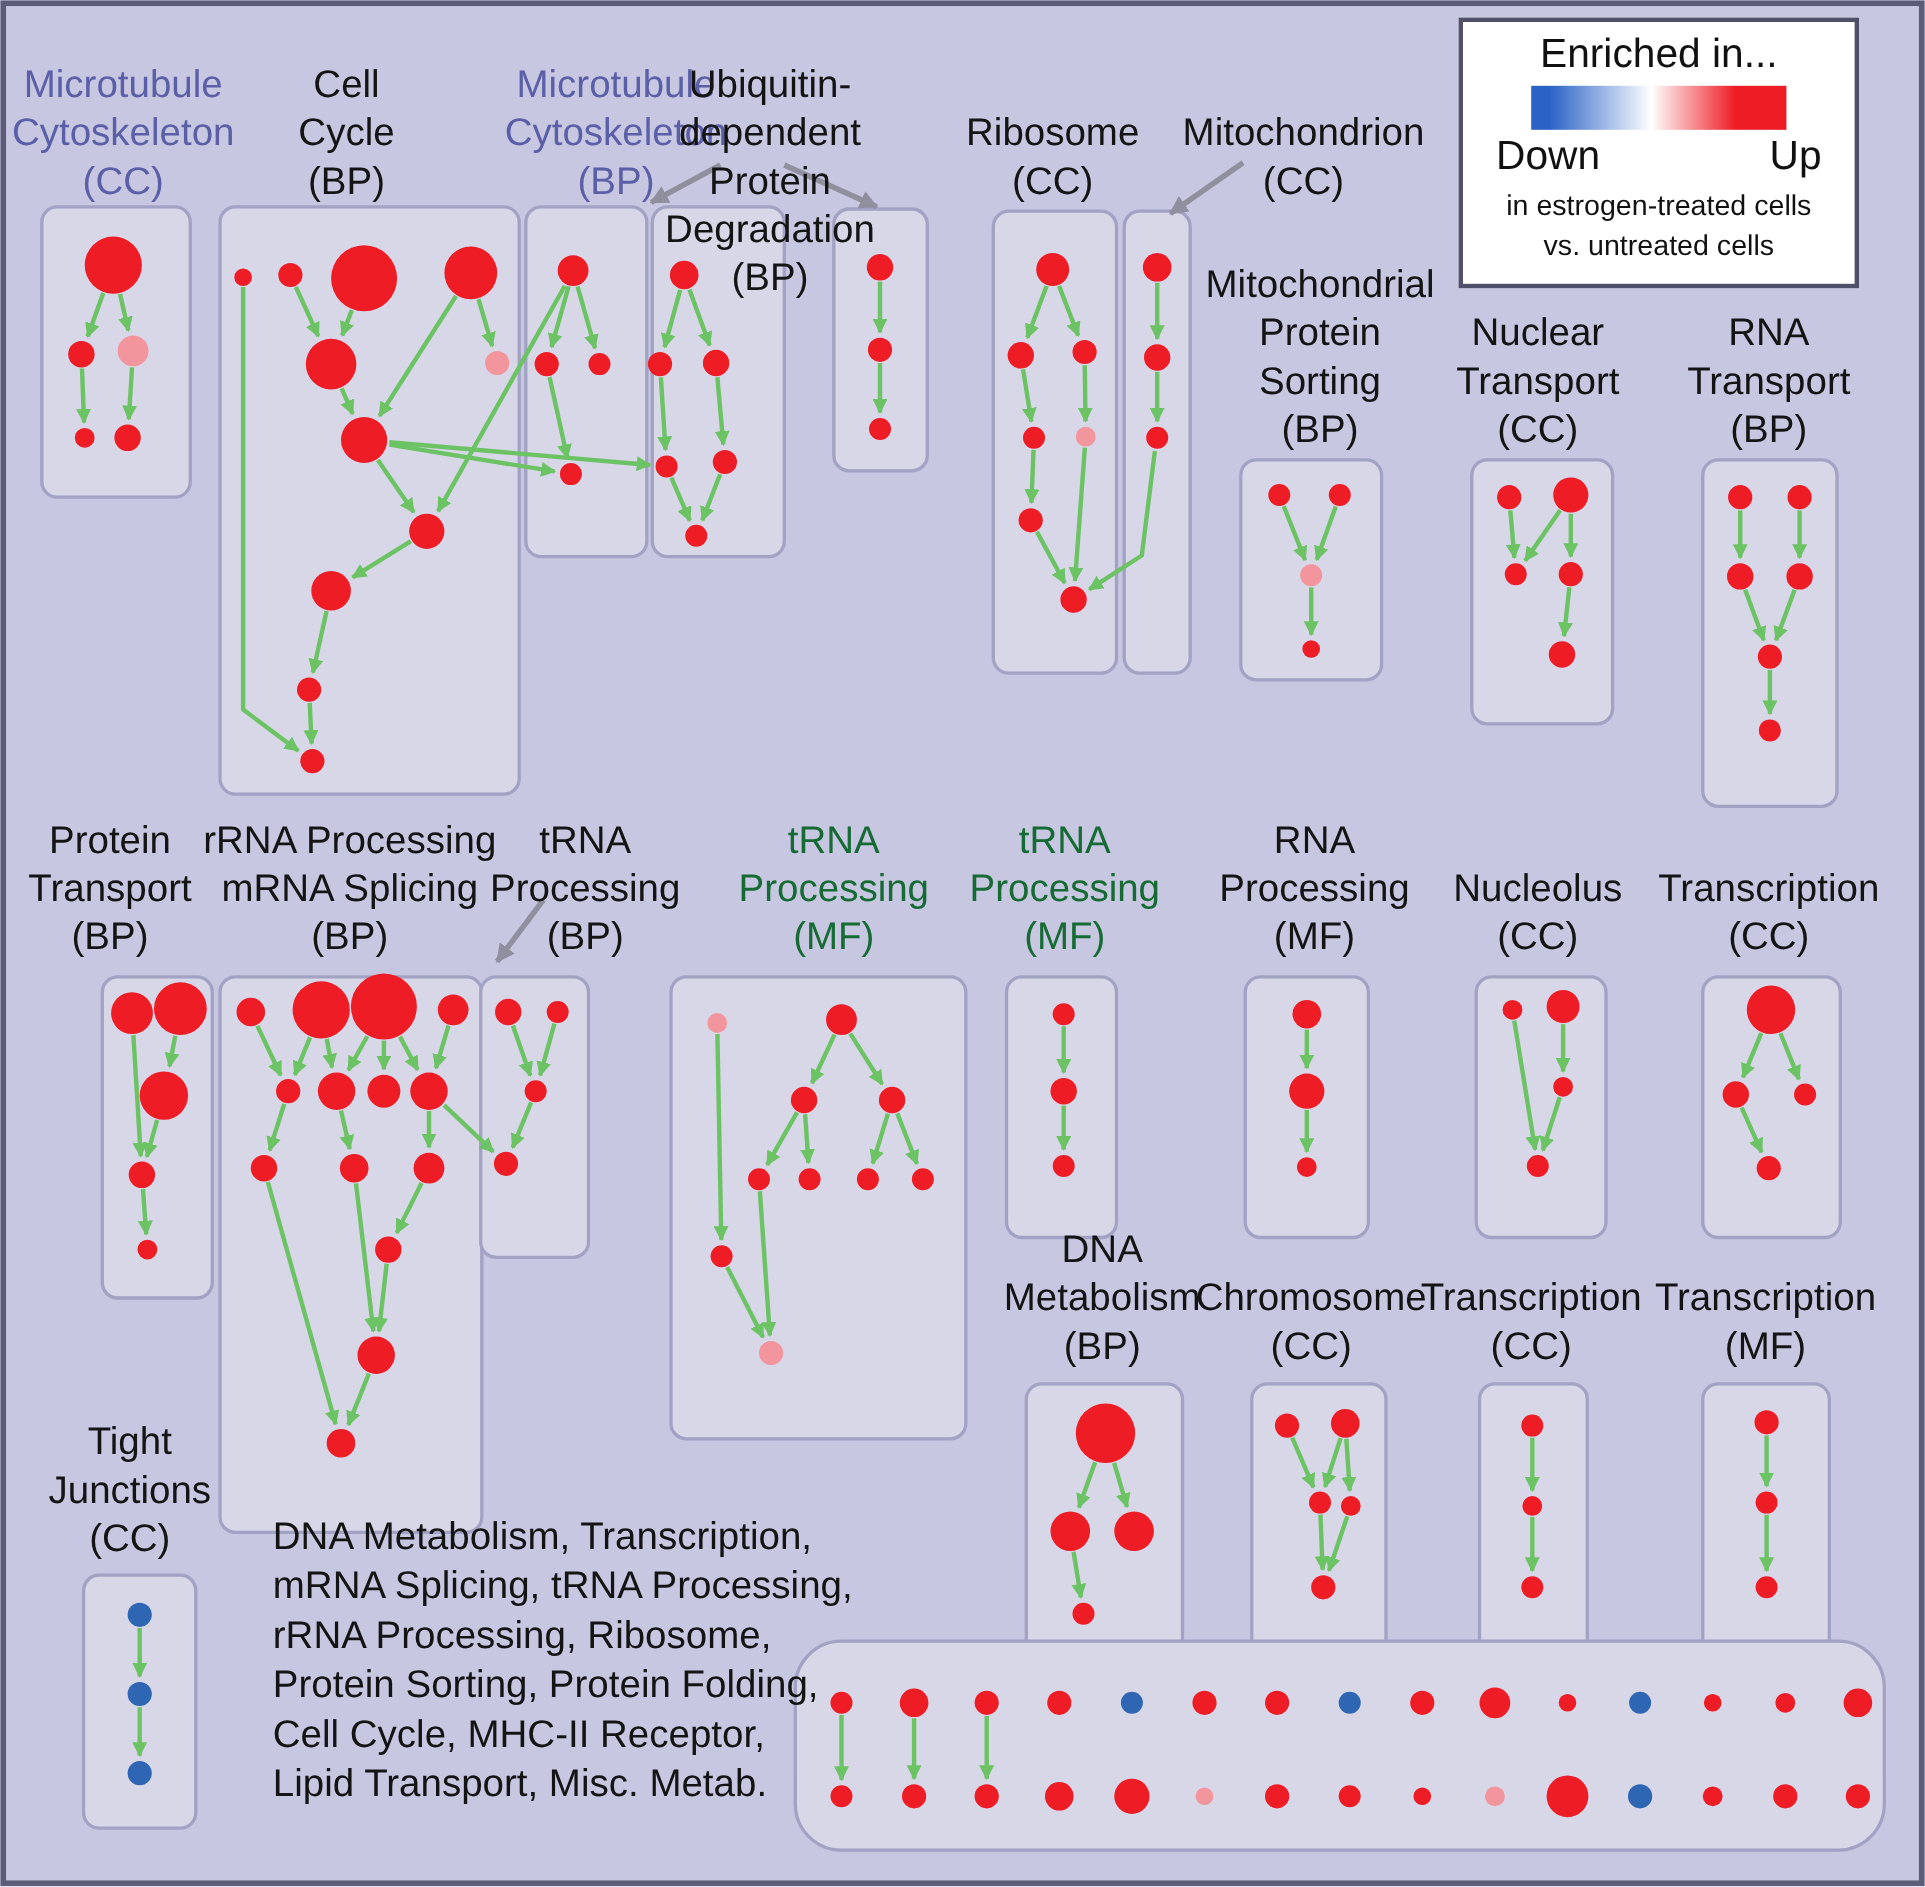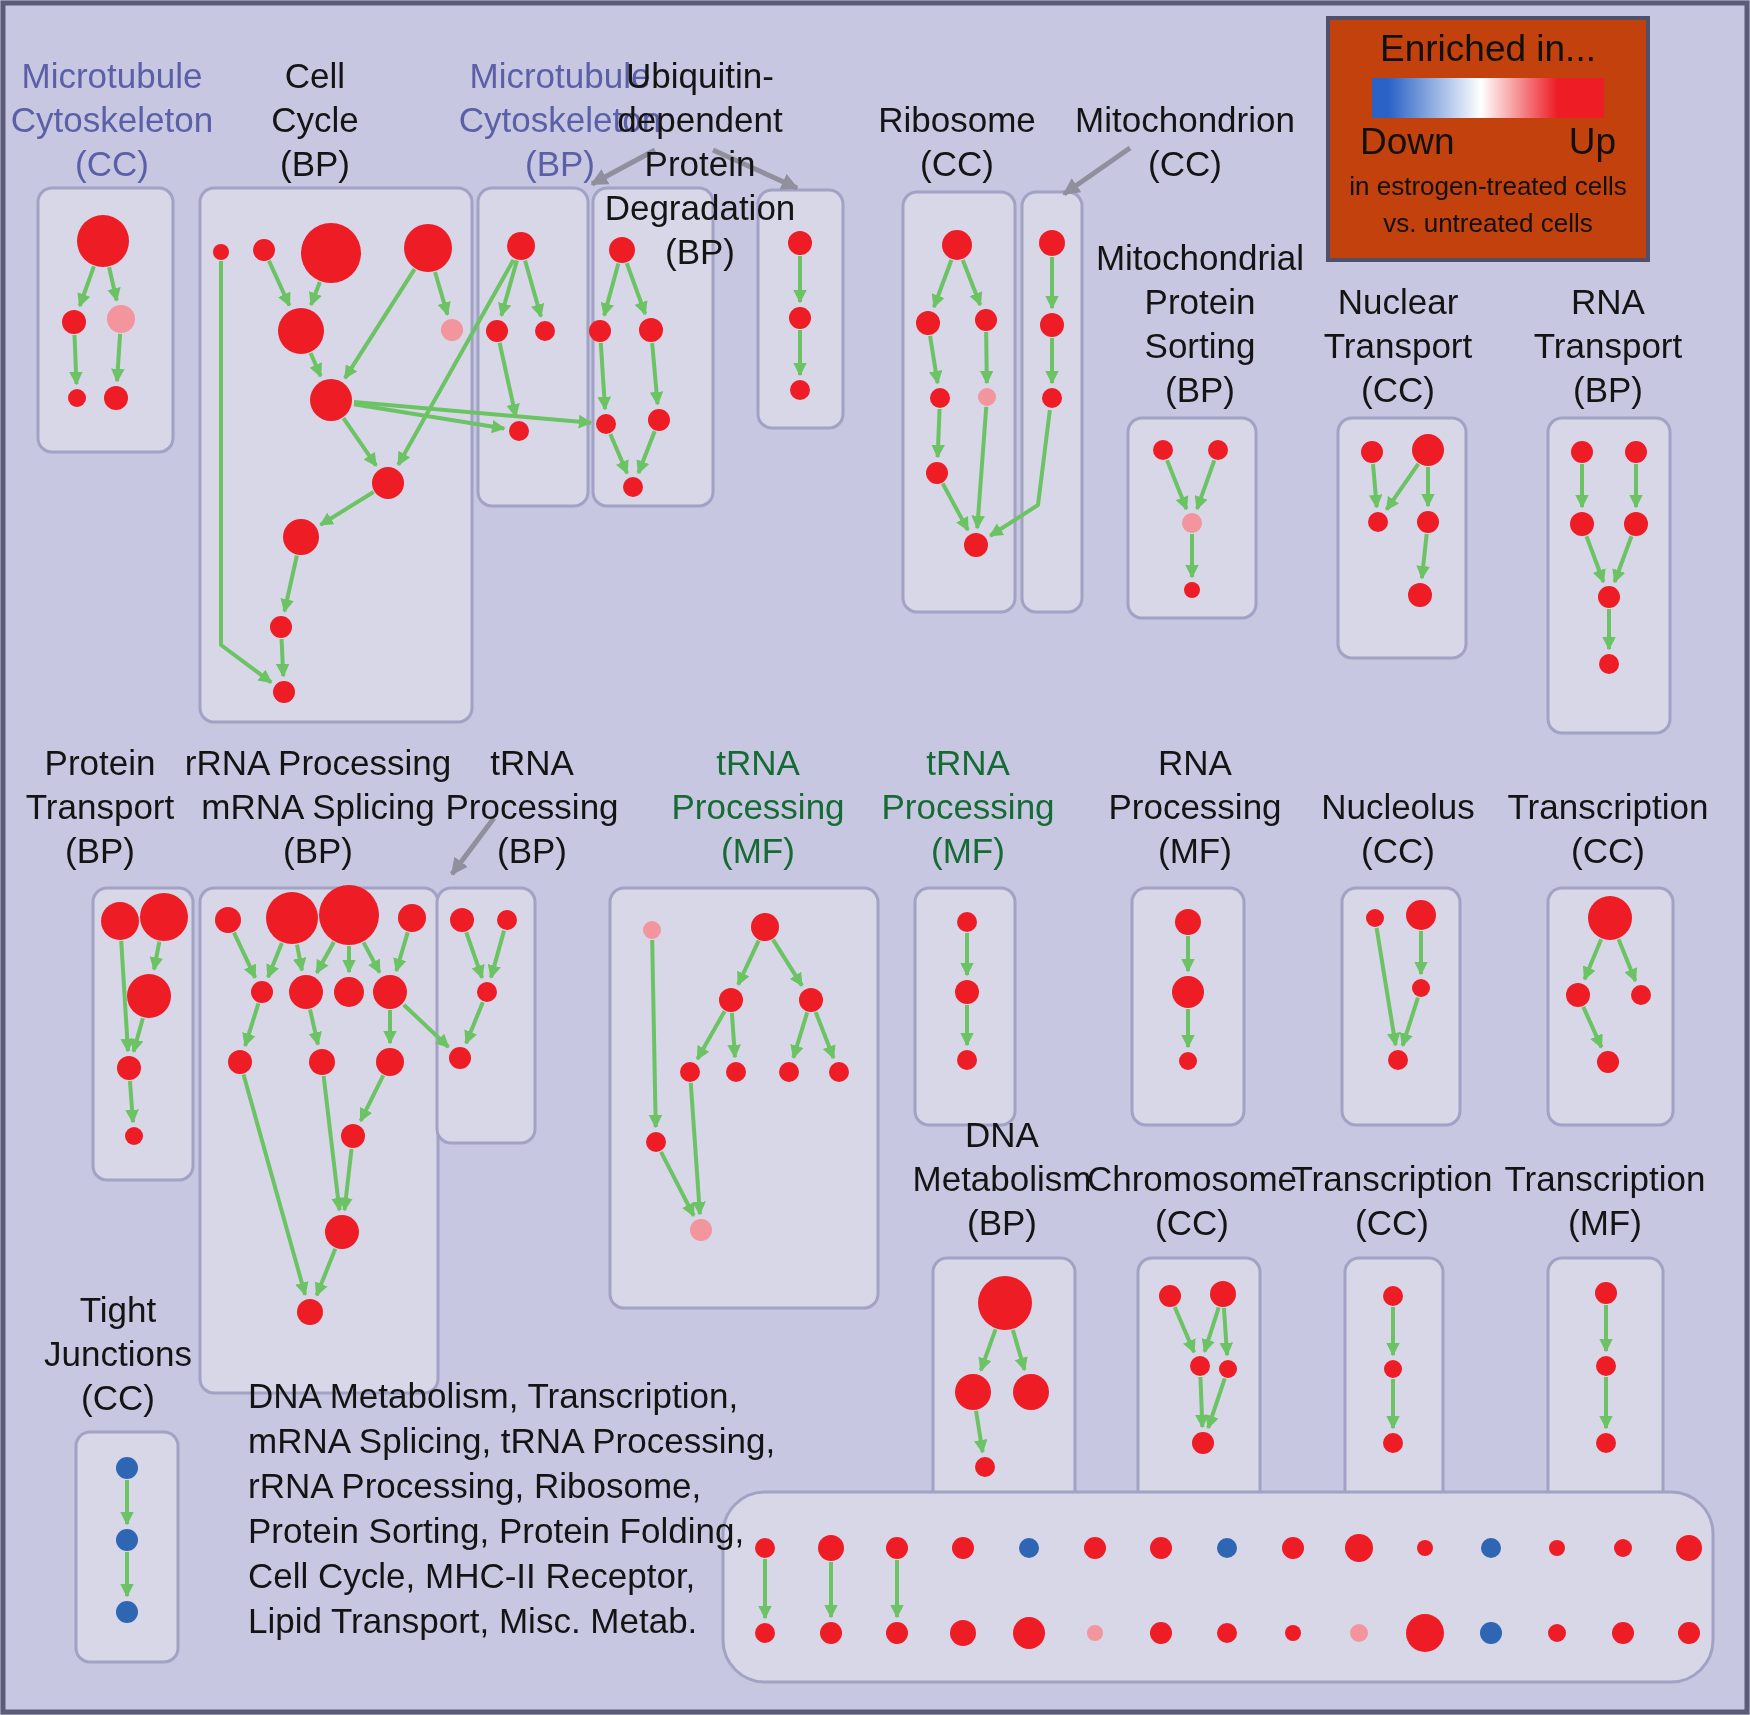--- a/index.html
+++ b/index.html
@@ -1,22 +1,22 @@
 <!DOCTYPE html>
 <html><head>
 <meta charset="utf-8">
 <style>
   html,body{margin:0;padding:0;background:#ffffff;}
   body{font-family:"Liberation Sans",sans-serif;}
   .figure{position:relative;width:1750px;height:1715px;background:#c7c7e1;overflow:hidden;}
   .figure svg{position:absolute;left:0;top:0;}
   svg text{font-family:"Liberation Sans",sans-serif;}
   .legend{
-    position:absolute;left:1326px;top:16px;width:324px;height:246px;
-    box-sizing:border-box;background:#c2410c;border:4px solid #50506a;
+    position:absolute;left:1326px;top:16px;width:364px;height:246px;
+    box-sizing:border-box;background:#ffffff;border:4px solid #50506a;
   }
   .legend-title{font-size:37px;text-align:center;margin-top:8px;color:#111;}
   .legend-gradient{width:232px;height:40px;margin:8px auto 0;}
   .legend-scale-row{display:flex;justify-content:space-between;padding:0 30px;font-size:37px;color:#111;margin-top:3px;}
   .legend-caption{text-align:center;font-size:26px;line-height:37px;color:#111;margin-top:5px;}
 </style>
 </head>
 <body>
 
 <div class="figure">

